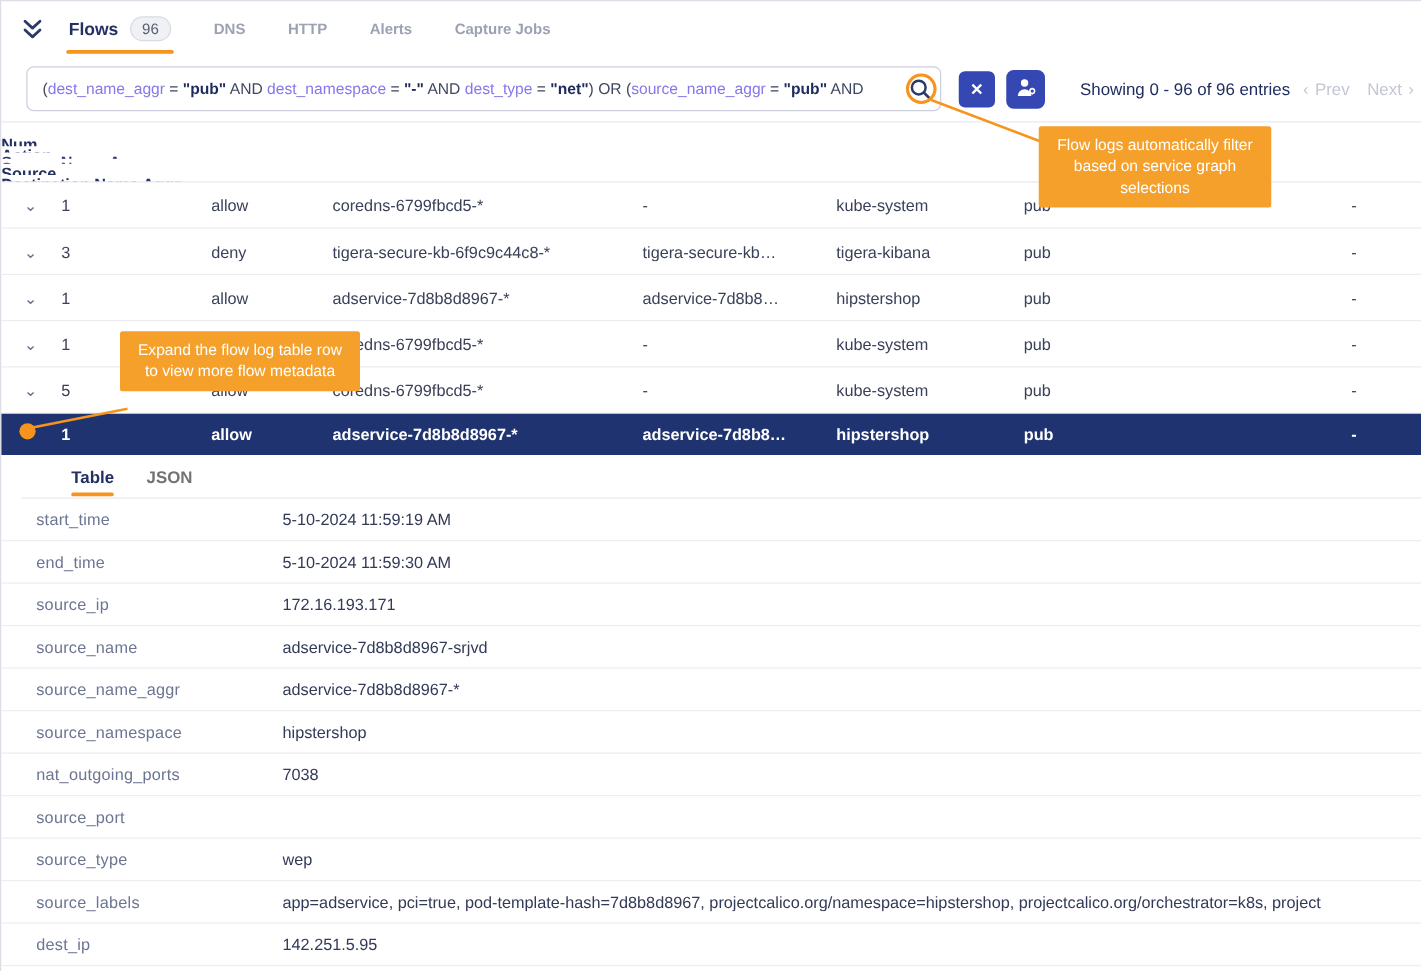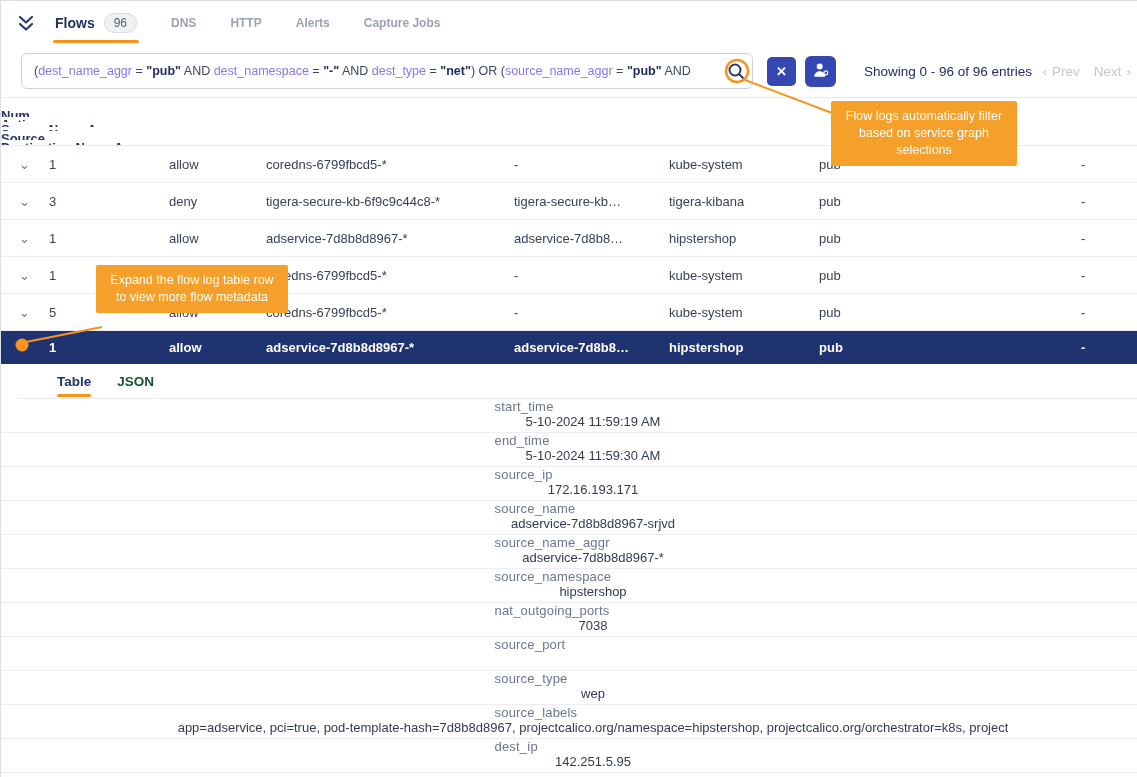--- a/index.html
+++ b/index.html
@@ -59,26 +59,26 @@
   .thead .c-num { padding-right:64px; }
   .thead .c-sns { padding-right:56px; }
   .trow { display:flex; align-items:center; height:37px; border-bottom:1px solid #ebedf2;
          font-size:13px; color:#3a4158; cursor:pointer; }
   .trow.selected { background:#1F3370; color:#fff; font-weight:bold; height:33px; border-bottom:none; }
 
   
   .dtabs { display:flex; gap:26px; padding-left:40px; height:35px; align-items:center;
          border-bottom:1px solid #e8eaf0;margin-left:16px; }
   .dtab { position:relative; height:100%; display:flex; align-items:center;
-         font-size:13.5px; font-weight:bold; color:#14532d; cursor:pointer; }
+         font-size:13.5px; font-weight:bold; color:#737373; cursor:pointer; }
   .dtab.active { color:#233064; }
   .dtab.active::after { content:""; position:absolute; left:0; right:0; bottom:1px;
          height:3px; background:#F7941D; border-radius:2px; }
-  .drow { display:flex; align-items:center; height:34px; padding-left:48px;
-         border-bottom:1px solid #edeef3; font-size:13px;flex-direction:column; }
+  .drow { display:flex; align-items:center; height:34px; padding-left:28px;
+         border-bottom:1px solid #edeef3; font-size:13px; }
   .dkey { width:197px; color:#6c7593; letter-spacing:.2px; flex:none; }
   .dval { flex:1; color:#323a57; white-space:nowrap; overflow:hidden; }
 
   
   .overlay-svg { position:absolute; left:0; top:0; z-index:18; pointer-events:none; }
   .tooltip { position:absolute; z-index:20; background:#F5A02B; color:#fff;
          font-size:12.5px; line-height:1.35; text-align:center; padding:7px 9px;
          border-radius:2px; }
   .tooltip1 { left:830px; top:100px; width:186px; }
   .tooltip2 { left:95px; top:264px; width:192px; }

